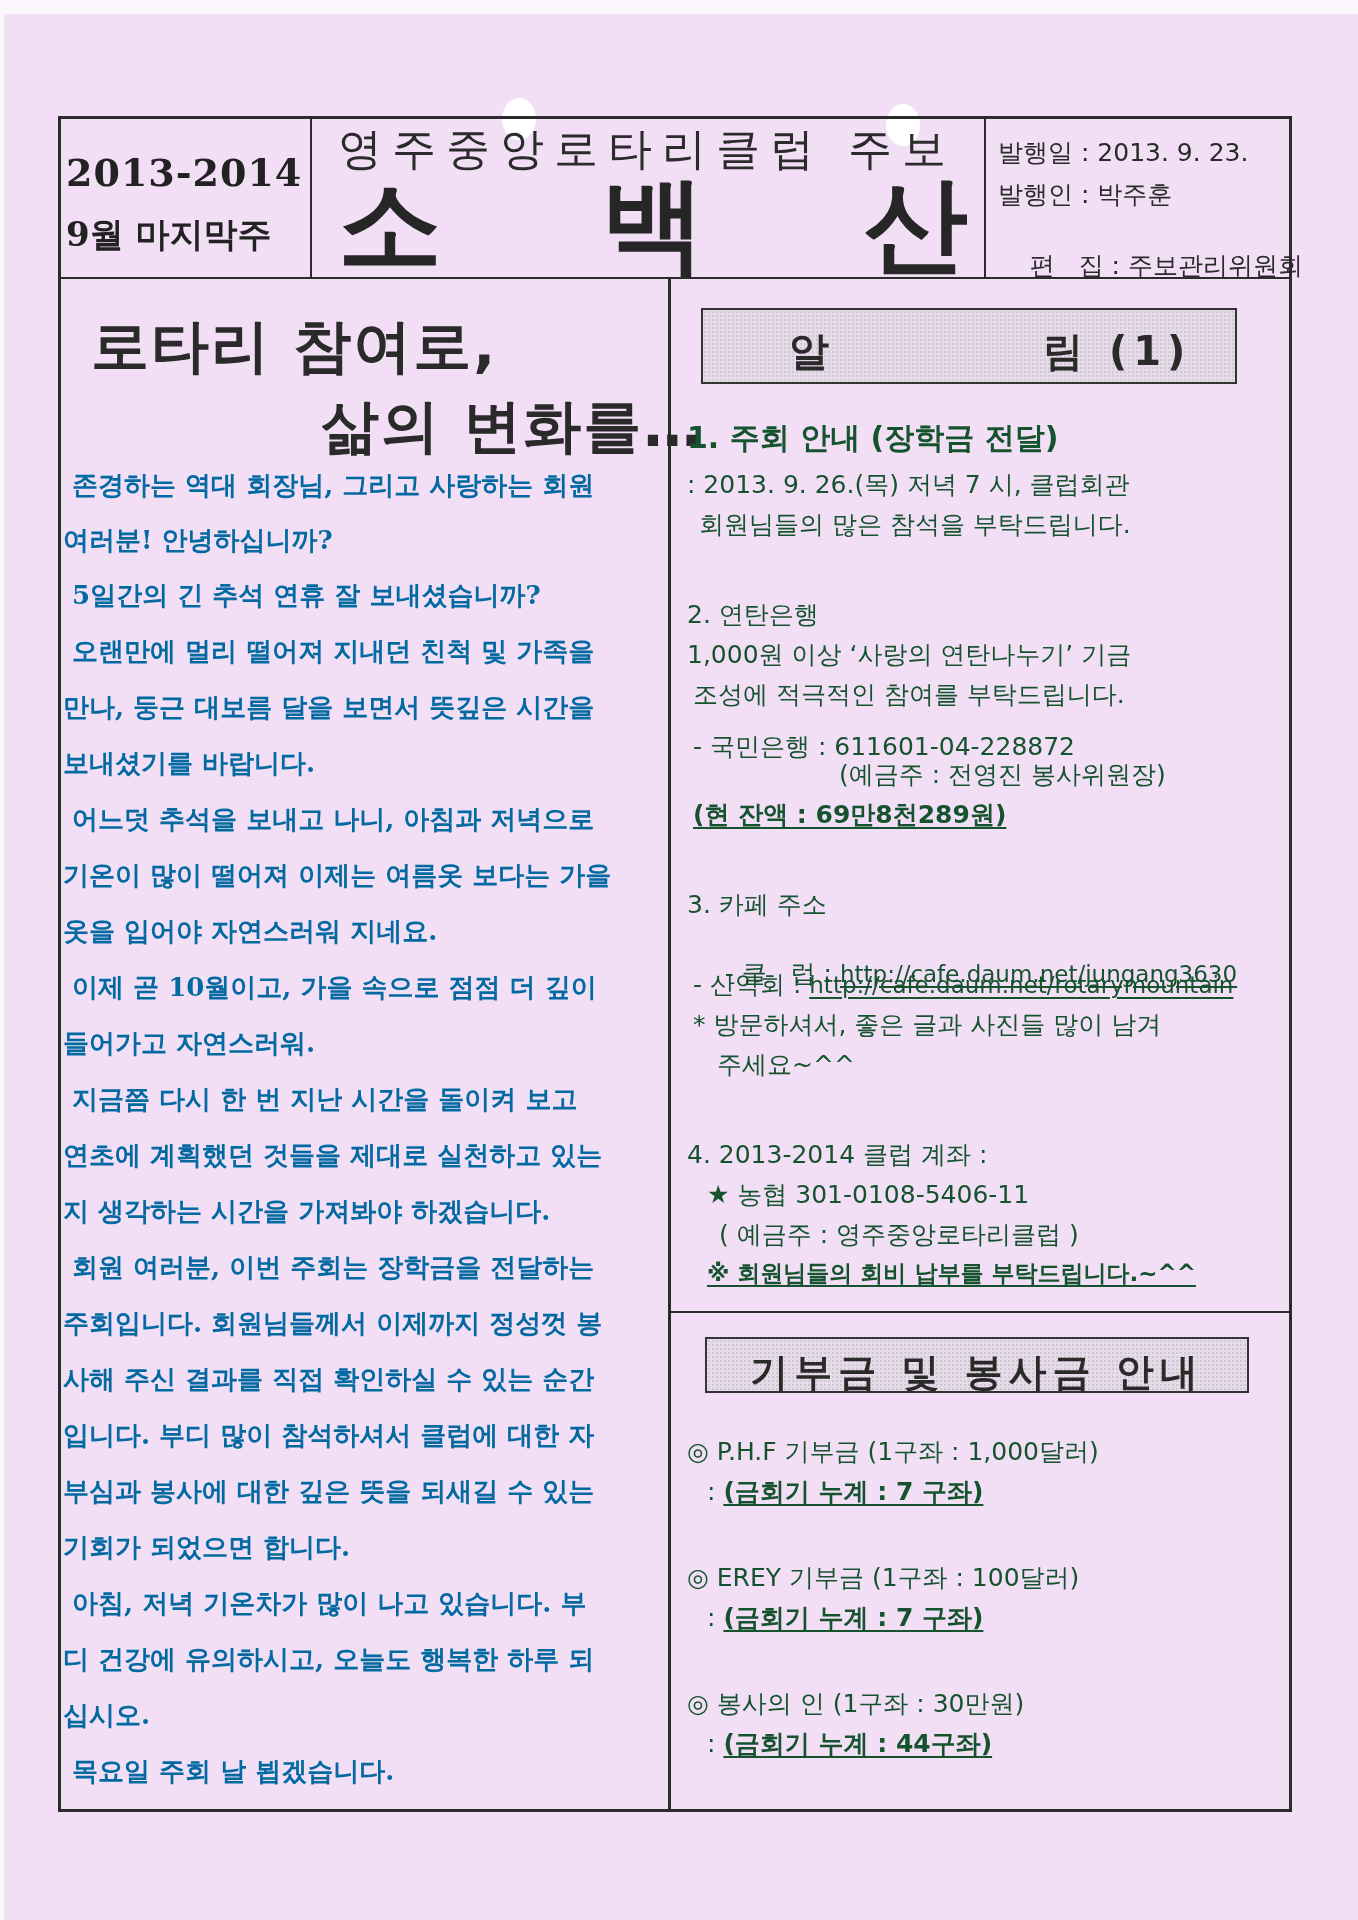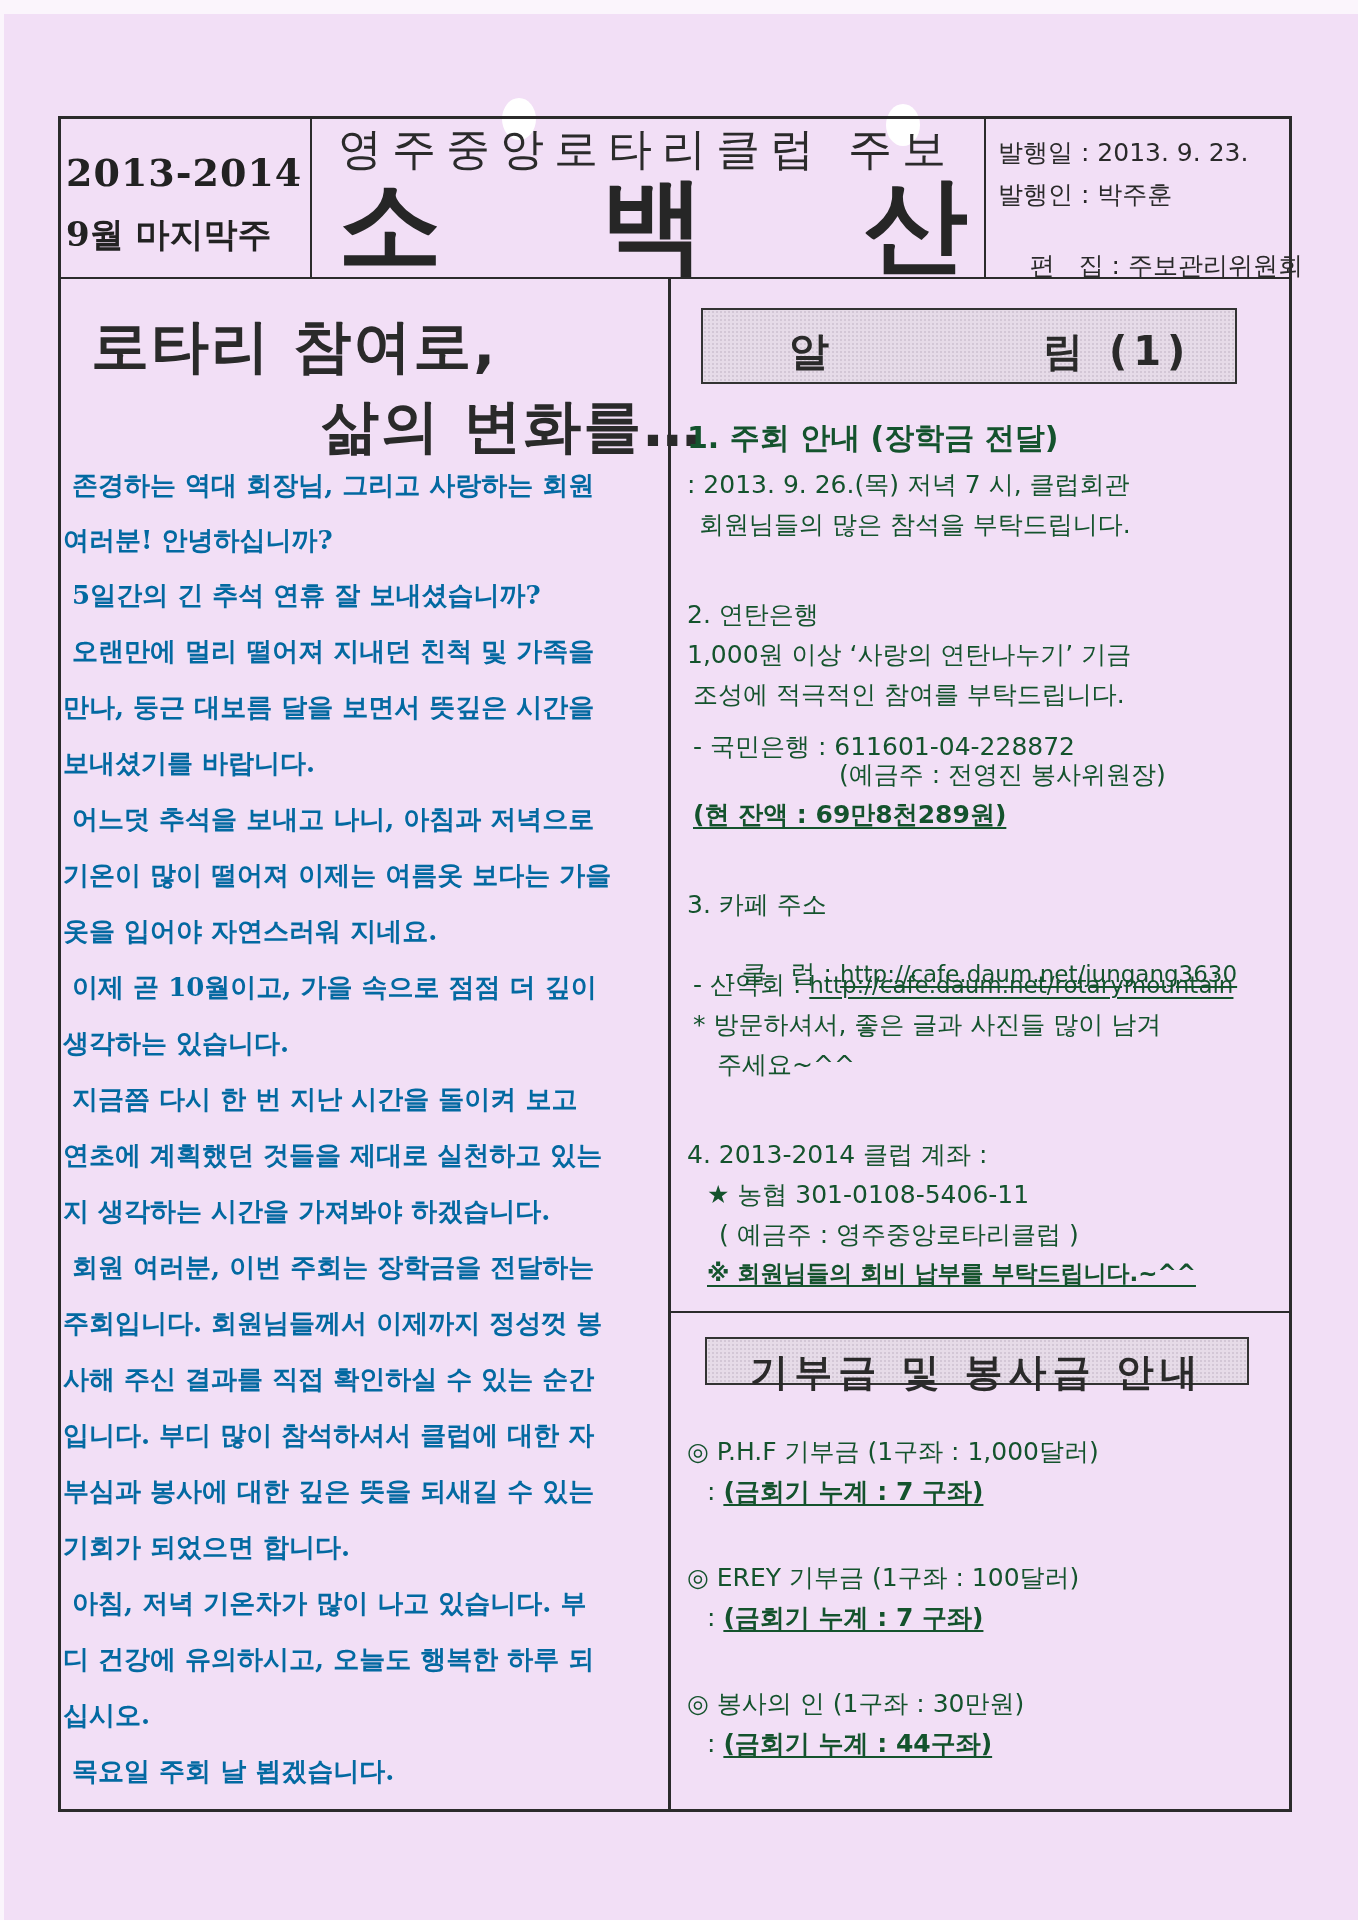--- a/index.html
+++ b/index.html
@@ -100,21 +100,21 @@
   <div class="body-line" style="top:188px;white-space:pre;"> 존경하는 역대 회장님, 그리고 사랑하는 회원</div>
   <div class="body-line" style="top:243px;text-align:center;">여러분! 안녕하십니까?</div>
   <div class="body-line" style="top:298px;white-space:pre;"> 5일간의 긴 추석 연휴 잘 보내셨습니까?</div>
   <div class="body-line" style="top:354px;white-space:pre;"> 오랜만에 멀리 떨어져 지내던 친척 및 가족을</div>
   <div class="body-line" style="top:410px;">만나, 둥근 대보름 달을 보면서 뜻깊은 시간을</div>
   <div class="body-line" style="top:466px;">보내셨기를 바랍니다.</div>
   <div class="body-line" style="top:522px;white-space:pre;"> 어느덧 추석을 보내고 나니, 아침과 저녁으로</div>
   <div class="body-line" style="top:578px;">기온이 많이 떨어져 이제는 여름옷 보다는 가을</div>
   <div class="body-line" style="top:634px;">옷을 입어야 자연스러워 지네요.</div>
   <div class="body-line" style="top:690px;white-space:pre;"> 이제 곧 10월이고, 가을 속으로 점점 더 깊이</div>
-  <div class="body-line" style="top:746px;">생각하는 있습니다.</div>
+  <div class="body-line" style="top:746px;">들어가고 자연스러워.</div>
   <div class="body-line" style="top:802px;white-space:pre;"> 지금쯤 다시 한 번 지난 시간을 돌이켜 보고</div>
   <div class="body-line" style="top:858px;">연초에 계획했던 것들을 제대로 실천하고 있는</div>
   <div class="body-line" style="top:914px;">지 생각하는 시간을 가져봐야 하겠습니다.</div>
   <div class="body-line" style="top:970px;white-space:pre;"> 회원 여러분, 이번 주회는 장학금을 전달하는</div>
   <div class="body-line" style="top:1026px;">주회입니다. 회원님들께서 이제까지 정성껏 봉</div>
   <div class="body-line" style="top:1082px;">사해 주신 결과를 직접 확인하실 수 있는 순간</div>
   <div class="body-line" style="top:1138px;">입니다. 부디 많이 참석하셔서 클럽에 대한 자</div>
   <div class="body-line" style="top:1194px;">부심과 봉사에 대한 깊은 뜻을 되새길 수 있는</div>
   <div class="body-line" style="top:1250px;">기회가 되었으면 합니다.</div>
   <div class="body-line" style="top:1306px;white-space:pre;"> 아침, 저녁 기온차가 많이 나고 있습니다. 부</div>
@@ -152,21 +152,21 @@
 
   <div class="r-line" style="left:16px;top:858px;">4. 2013-2014 클럽 계좌 :</div>
   <div class="r-line" style="left:36px;top:898px;">★ 농협 301-0108-5406-11</div>
   <div class="r-line" style="left:48px;top:938px;">( 예금주 : 영주중앙로타리클럽 )</div>
   <div class="r-line r-bold u" style="left:36px;top:978px;font-size:23px;">※ 회원님들의 회비 납부를 부탁드립니다.~^^</div>
 </div>
 
 <div class="section-rule"></div>
 
 <div class="right-col" style="top:1313px;">
-  <div class="boxed-title" style="left:34px;top:24px;width:544px;height:48px;">
+  <div class="boxed-title" style="left:34px;top:24px;width:544px;height:56px;">
     <span style="position:absolute;left:0;right:0;top:8px;text-align:center;font-size:38px;letter-spacing:6px;">기부금 및 봉사금 안내</span>
   </div>
 
   <div class="r-line" style="left:16px;top:122px;">◎ P.H.F 기부금 (1구좌 : 1,000달러)</div>
   <div class="r-line" style="left:36px;top:162px;">
     <span>: </span><span class="r-bold u">(금회기 누계 : 7 구좌)</span>
   </div>
 
   <div class="r-line" style="left:16px;top:248px;">◎ EREY 기부금 (1구좌 : 100달러)</div>
   <div class="r-line" style="left:36px;top:288px;">

